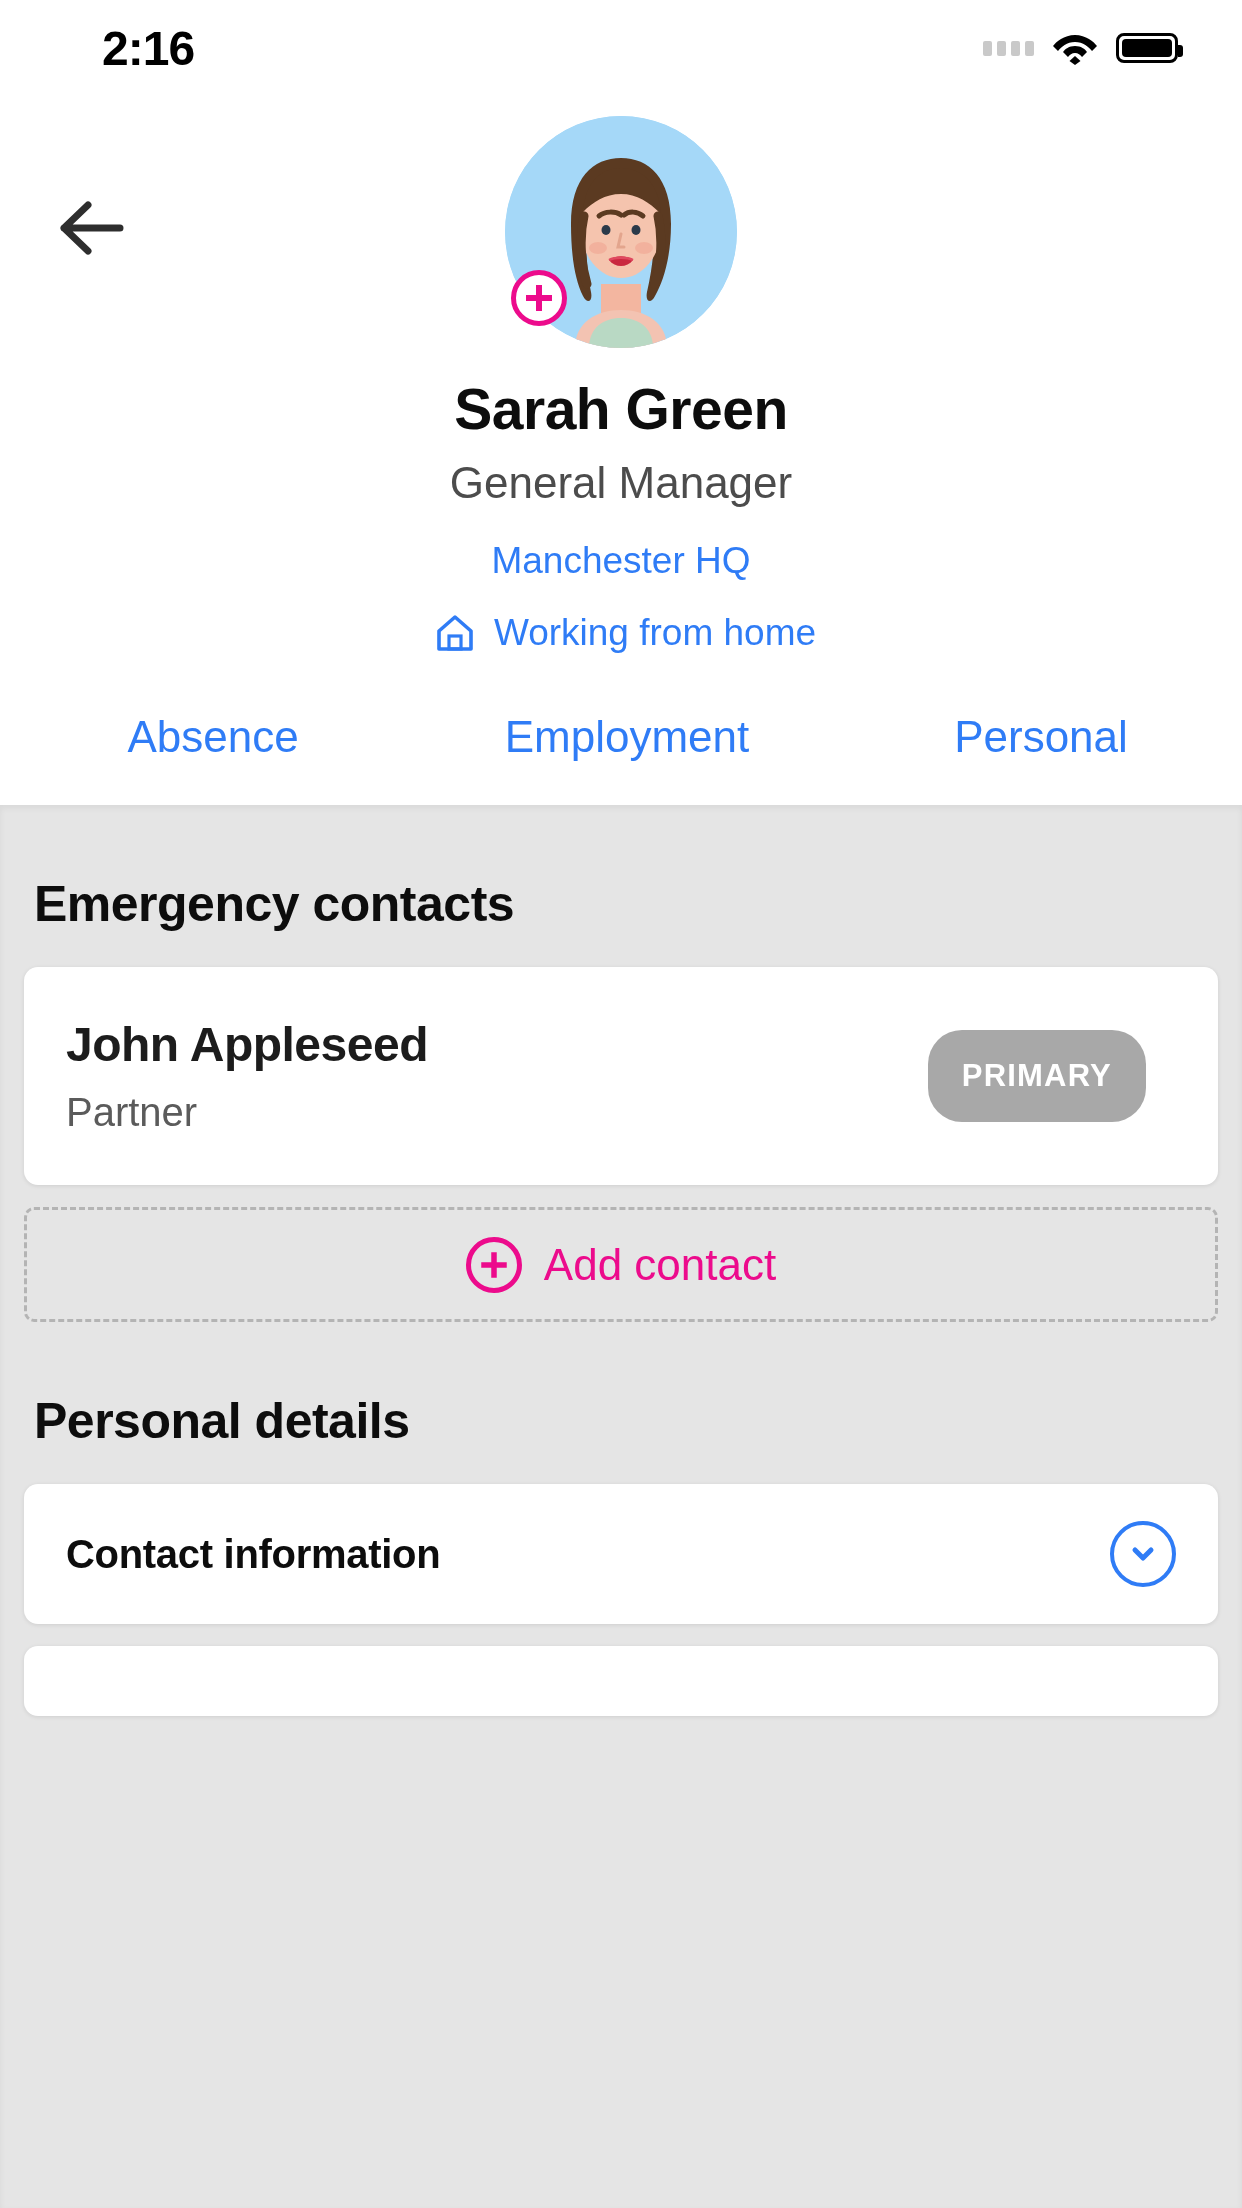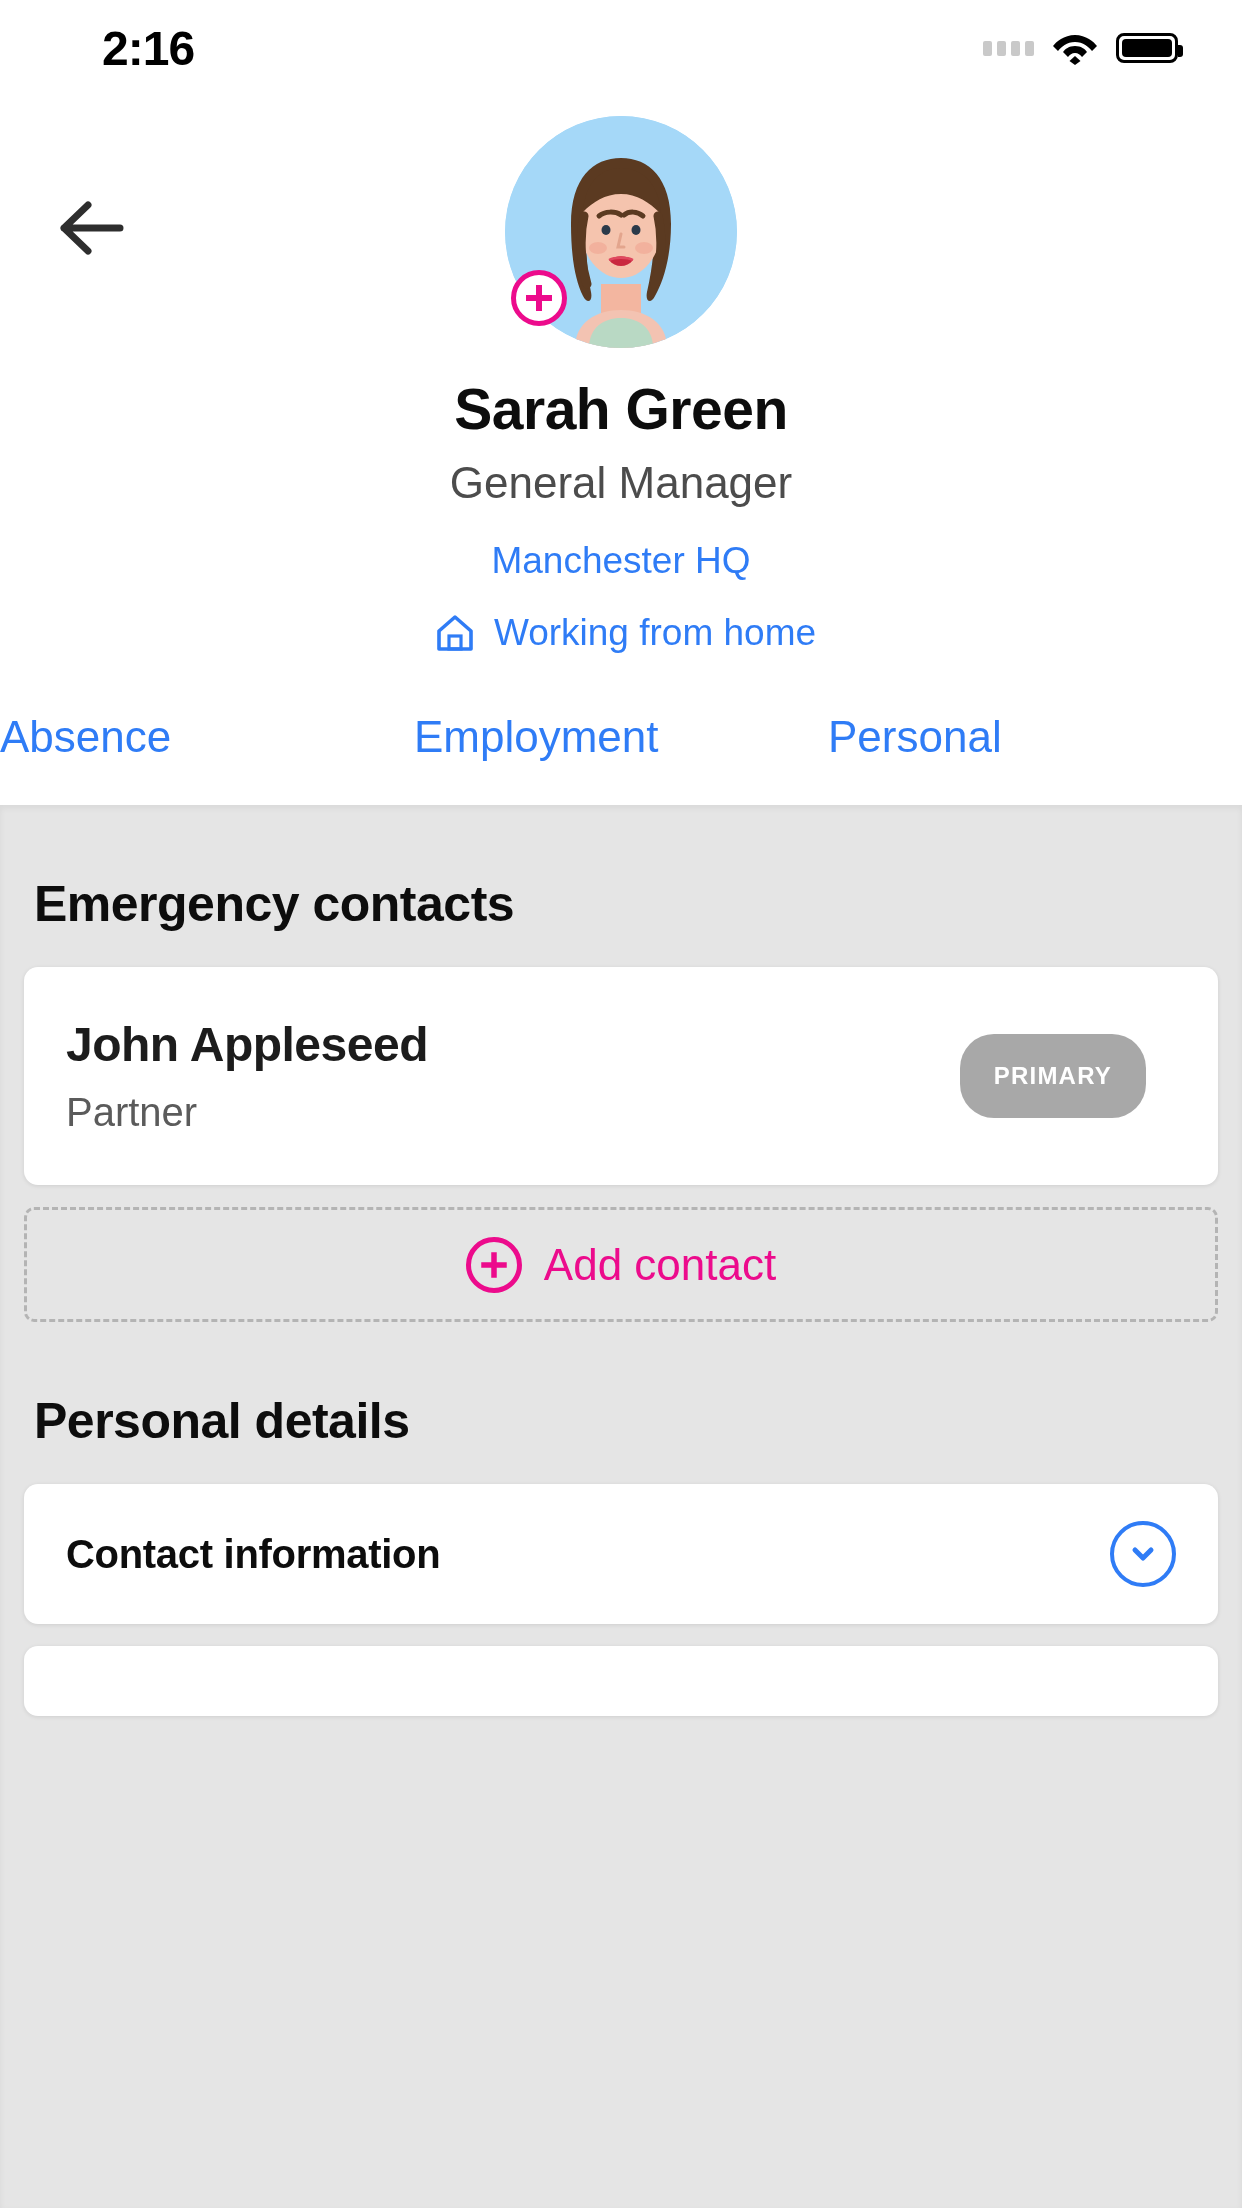--- a/index.html
+++ b/index.html
@@ -74,21 +74,21 @@
   }
   .wfh-icon { width:42px; height:42px; display:block; }
 
   
   .tabs {
     position:absolute; top:608px; left:0; width:1242px; height:125px;
     display:flex; align-items:flex-start;
   }
   .tab {
     flex:1; text-align:center; position:relative; height:125px;
-    display:flex; align-items:flex-start; padding-top:8px;
+    display:flex; align-items:flex-start; justify-content:center; padding-top:8px;margin-left:12px;
   }
   .tab span { font-size:44px; color:#2f7cf6; font-weight:400; }
   .tab.active::after {
     content:""; position:absolute; bottom:0; left:0; width:100%; height:9px;
     background:#1a73e8; border-radius:2px;
   }
 
   
   .content {
     position:absolute; top:805px; left:0; width:1242px; height:1403px;
@@ -105,21 +105,21 @@
     background:#ffffff; border-radius:14px;
     box-shadow:0 1px 4px rgba(0,0,0,0.10);
     margin-top:34px; padding:50px 42px;
     position:relative;
   }
   .contact-name { font-size:48px; font-weight:700; color:#1c1c1c; letter-spacing:-0.5px; }
   .contact-rel { font-size:40px; font-weight:400; color:#5b5b5b; margin-top:18px; }
   .primary-badge {
     position:absolute; right:72px; top:50%; transform:translateY(-50%);
     background:#a8a8a8; color:#ffffff;
-    font-size:24px; font-weight:700; letter-spacing:1.2px;
+    font-size:31px; font-weight:700; letter-spacing:1.2px;
     padding:28px 34px; border-radius:34px;
   }
 
   .add-contact {
     margin-top:22px; height:115px;
     border:3px dashed #b4b4b4; border-radius:10px;
     display:flex; align-items:center; justify-content:center; gap:22px;
   }
   .add-contact .label { font-size:44px; color:#ec0b8c; }
   .add-circle {

